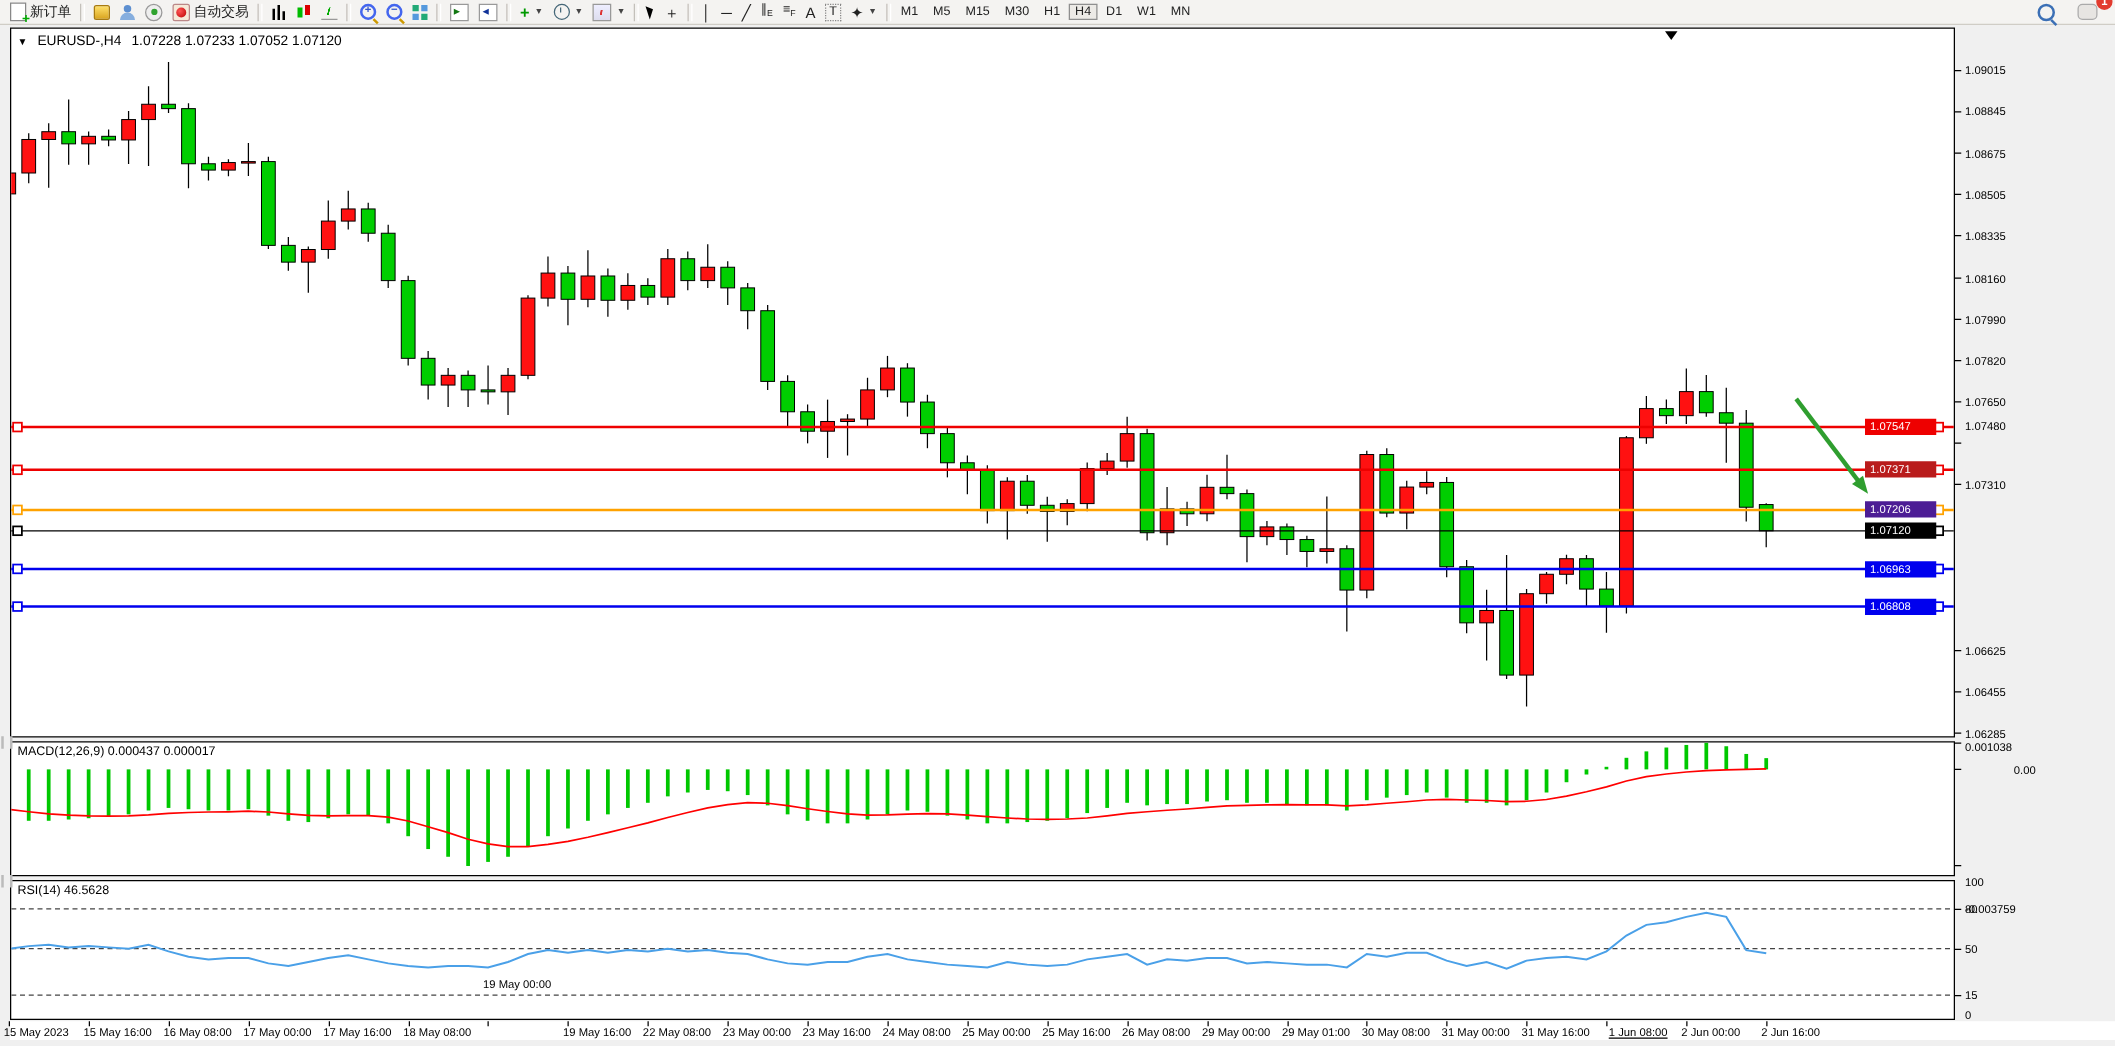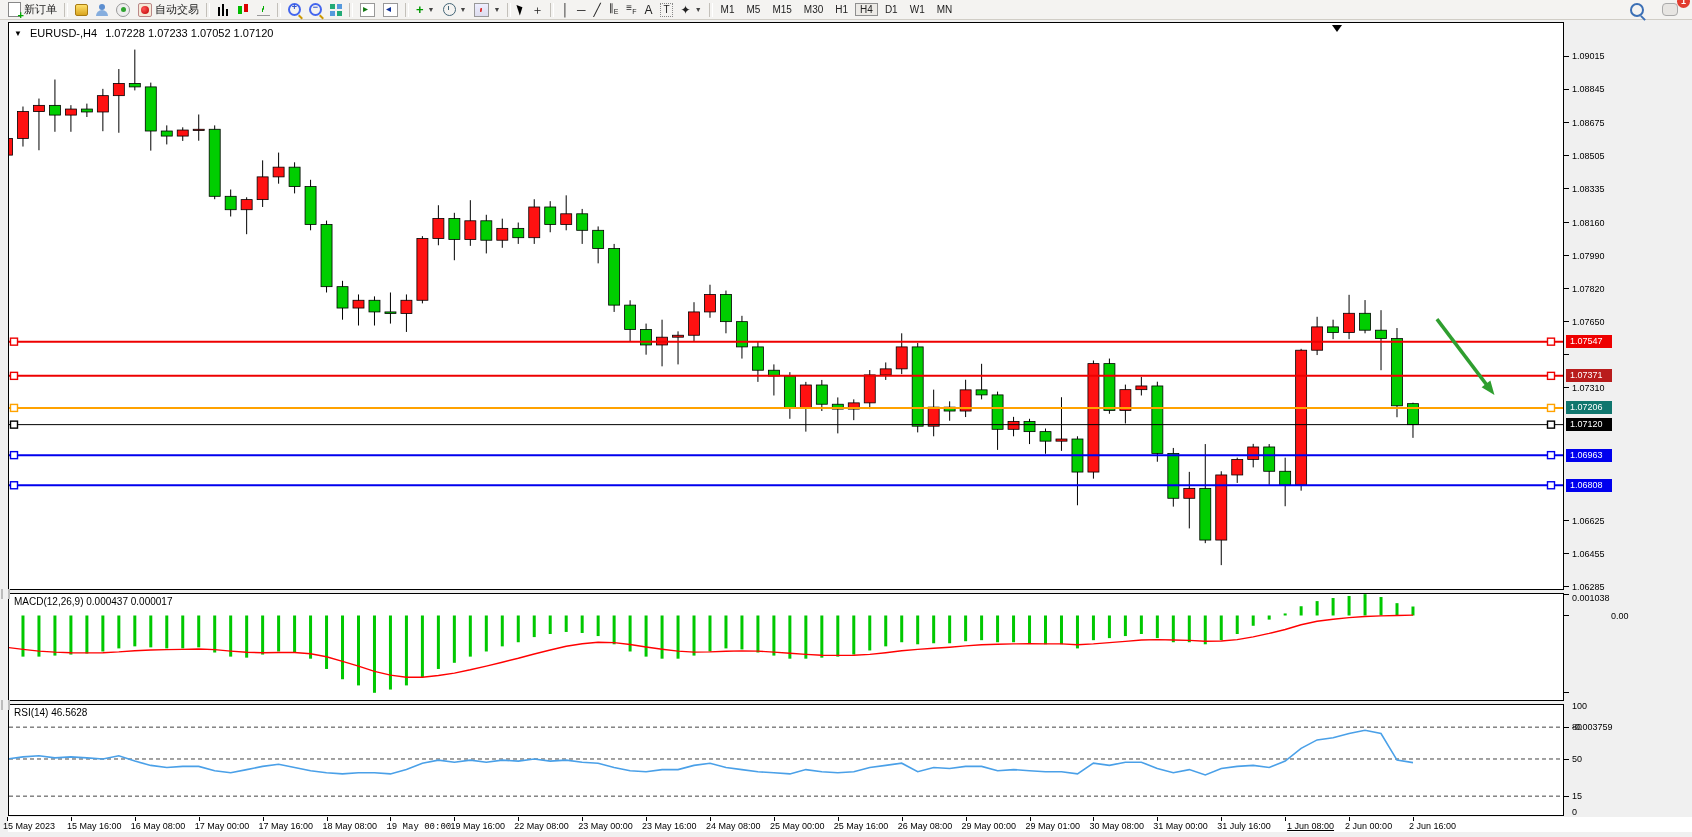--- a/index.html
+++ b/index.html
@@ -62,21 +62,21 @@
   .pane{position:absolute;left:8px;width:1556px;background:#fff;border:1px solid #000;box-sizing:border-box;}
   #pane-main{top:22px;height:568px;}
   #pane-macd{top:593px;height:108px;}
   #pane-rsi{top:704px;height:112px;}
   #time-strip{position:absolute;left:8px;top:817px;width:1684px;height:15px;background:#fff;}
   #chart-svg{position:absolute;left:0;top:0;z-index:10;pointer-events:none;}
 
   .pane-title{position:absolute;z-index:12;font-size:11px;color:#000;display:flex;gap:8px;align-items:center;}
   .axis-label{position:absolute;left:1572px;font-size:9px;color:#000;z-index:12;white-space:nowrap;}
   .tickdash{position:absolute;left:1564px;width:5px;height:1px;background:#000;z-index:12;}
-  .tag{position:absolute;left:1566px;width:46px;height:13px;font-size:9px;color:#fff;line-height:13px;padding-left:4px;z-index:13;box-sizing:border-box;}
+  .tag{position:absolute;left:1492px;width:57px;height:13px;font-size:9px;color:#fff;line-height:13px;padding-left:4px;z-index:13;box-sizing:border-box;}
   .time-label{position:absolute;font-size:9px;color:#000;white-space:nowrap;z-index:12;}
   .time-tick{position:absolute;width:1px;height:4px;background:#000;top:817px;z-index:12;}
   .shift-marker{position:absolute;z-index:14;width:0;height:0;border-left:5px solid transparent;border-right:5px solid transparent;border-top:7px solid #000;}
   .grip{position:absolute;left:1px;width:5px;border-left:2px solid #bbb;border-right:2px solid #bbb;z-index:12;height:10px;}
 </style>
 </head>
 <body>
 
 <div id="app">
 
@@ -522,21 +522,21 @@
       <rect x="1547.5" y="451.64129319192324" width="7" height="7" fill="#fff" stroke="#0000ee" stroke-width="1.4"></rect>
       <line x1="9" y1="485.261033185084" x2="1563" y2="485.261033185084" stroke="#0000ee" stroke-width="2"></line>
       <rect x="10.5" y="481.761033185084" width="7" height="7" fill="#fff" stroke="#0000ee" stroke-width="1.4"></rect>
       <rect x="1547.5" y="481.761033185084" width="7" height="7" fill="#fff" stroke="#0000ee" stroke-width="1.4"></rect>
       <line x1="1436.9415000000001" y1="319.1166609647619" x2="1488.4229908959737" y2="387.12304088147084" stroke="#2f9e2f" stroke-width="3.5"></line>
       <polygon points="1494.4587,395.09613410879325 1481.6235059793357,387.2534435977563 1490.3939085293905,380.6141635833274" fill="#2f9e2f"></polygon>
     </svg>
   <div id="axis-layer">
       <div class="tag" style="top:335.2px;background:#ee0000;">1.07547</div>
       <div class="tag" style="top:369.4px;background:#b91c1c;">1.07371</div>
-      <div class="tag" style="top:401.4px;background:#0f766e;">1.07206</div>
+      <div class="tag" style="top:401.4px;background:#4c1d95;">1.07206</div>
       <div class="tag" style="top:418.1px;background:#000000;">1.07120</div>
       <div class="tag" style="top:448.6px;background:#0000ee;">1.06963</div>
       <div class="tag" style="top:478.8px;background:#0000ee;">1.06808</div>
       <div class="tickdash" style="top:55.9px;"></div>
       <div class="axis-label" style="top:51.4px;">1.09015</div>
       <div class="tickdash" style="top:88.9px;"></div>
       <div class="axis-label" style="top:84.4px;">1.08845</div>
       <div class="tickdash" style="top:122.0px;"></div>
       <div class="axis-label" style="top:117.5px;">1.08675</div>
       <div class="tickdash" style="top:155.0px;"></div>
@@ -581,21 +581,21 @@
       <div class="time-label" style="left:66.9px;top:821px;">15 May 16:00</div>
       <div class="time-tick" style="left:134.8px;"></div>
       <div class="time-label" style="left:130.8px;top:821px;">16 May 08:00</div>
       <div class="time-tick" style="left:198.7px;"></div>
       <div class="time-label" style="left:194.7px;top:821px;">17 May 00:00</div>
       <div class="time-tick" style="left:262.6px;"></div>
       <div class="time-label" style="left:258.6px;top:821px;">17 May 16:00</div>
       <div class="time-tick" style="left:326.5px;"></div>
       <div class="time-label" style="left:322.5px;top:821px;">18 May 08:00</div>
       <div class="time-tick" style="left:390.4px;"></div>
-      <div class="time-label" style="left:386.4px;top:822px;font-family:Liberation Mono, monospace;">19 May 00:00</div>
+      <div class="time-label" style="left:386.4px;top:782px;">19 May 00:00</div>
       <div class="time-tick" style="left:454.4px;"></div>
       <div class="time-label" style="left:450.4px;top:821px;">19 May 16:00</div>
       <div class="time-tick" style="left:518.3px;"></div>
       <div class="time-label" style="left:514.3px;top:821px;">22 May 08:00</div>
       <div class="time-tick" style="left:582.2px;"></div>
       <div class="time-label" style="left:578.2px;top:821px;">23 May 00:00</div>
       <div class="time-tick" style="left:646.1px;"></div>
       <div class="time-label" style="left:642.1px;top:821px;">23 May 16:00</div>
       <div class="time-tick" style="left:710.0px;"></div>
       <div class="time-label" style="left:706.0px;top:821px;">24 May 08:00</div>
@@ -607,21 +607,21 @@
       <div class="time-label" style="left:897.7px;top:821px;">26 May 08:00</div>
       <div class="time-tick" style="left:965.6px;"></div>
       <div class="time-label" style="left:961.6px;top:821px;">29 May 00:00</div>
       <div class="time-tick" style="left:1029.5px;"></div>
       <div class="time-label" style="left:1025.5px;top:821px;">29 May 01:00</div>
       <div class="time-tick" style="left:1093.4px;"></div>
       <div class="time-label" style="left:1089.4px;top:821px;">30 May 08:00</div>
       <div class="time-tick" style="left:1157.3px;"></div>
       <div class="time-label" style="left:1153.3px;top:821px;">31 May 00:00</div>
       <div class="time-tick" style="left:1221.3px;"></div>
-      <div class="time-label" style="left:1217.3px;top:821px;">31 July 16:00</div>
+      <div class="time-label" style="left:1217.3px;top:821px;">31 May 16:00</div>
       <div class="time-tick" style="left:1285.2px;"></div>
       <div class="time-label" style="left:1287px;top:821px;text-decoration:underline;">1 Jun 08:00</div>
       <div class="time-tick" style="left:1349.1px;"></div>
       <div class="time-label" style="left:1345.1px;top:821px;">2 Jun 00:00</div>
       <div class="time-tick" style="left:1413.0px;"></div>
       <div class="time-label" style="left:1409.0px;top:821px;">2 Jun 16:00</div>
     </div>
 </div>
 
 </body></html>

